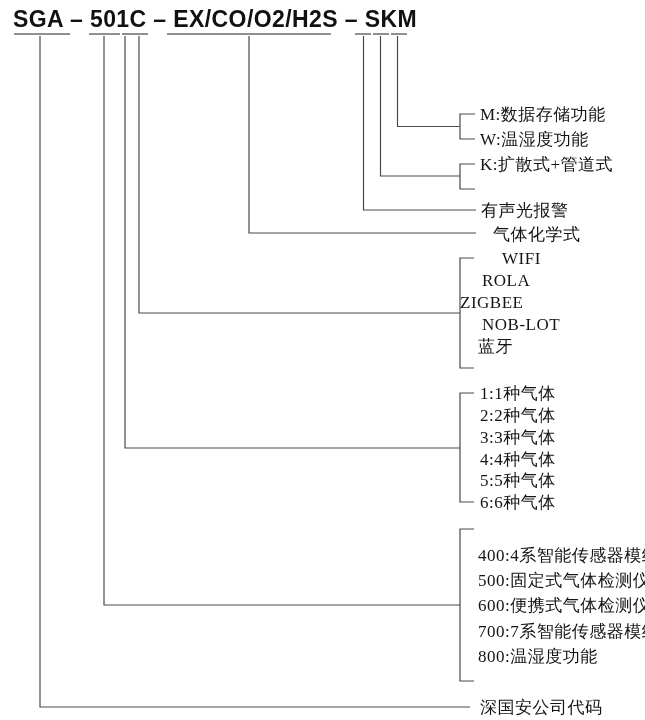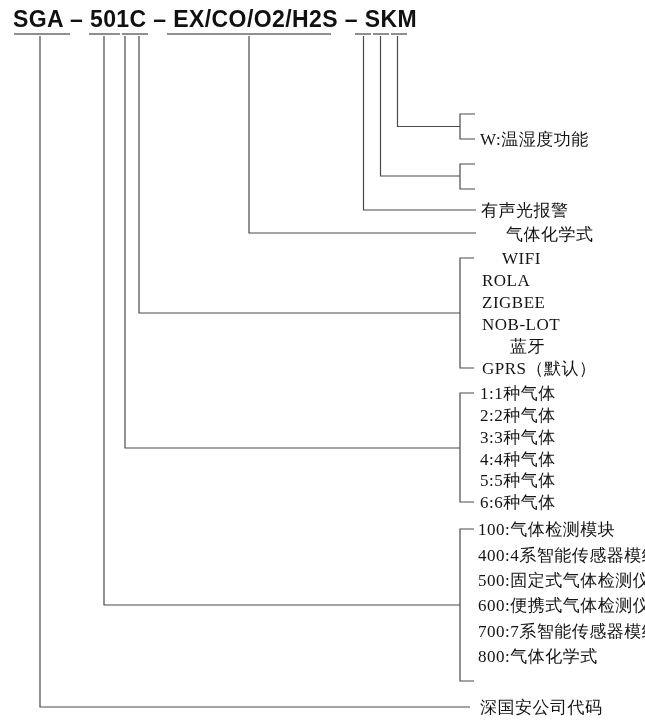--- a/index.html
+++ b/index.html
@@ -69,43 +69,43 @@
       <polyline points="397.5,36 397.5,126.5 460,126.5"></polyline>
 
       <polyline points="475,114 460,114 460,139 475,139"></polyline>
       <polyline points="475,164 460,164 460,189 475,189"></polyline>
       <polyline points="474,258 460,258 460,368 474,368"></polyline>
       <polyline points="474,393 460,393 460,502 474,502"></polyline>
       <polyline points="474,529 460,529 460,681 474,681"></polyline>
     </g>
   </svg>
 
+  <div class="lbl" style="left:480px;top:114px">M:数据存储功能</div>
   <div class="lbl" style="left:480px;top:139px">W:温湿度功能</div>
 
+  <div class="lbl" style="left:480px;top:164px">K:扩散式+管道式</div>
 
   <div class="lbl" style="left:481px;top:210px">有声光报警</div>
 
-  <div class="lbl" style="left:506px;top:234px">气体化学式</div>
+  <div class="lbl" style="left:493px;top:234px">气体化学式</div>
 
   <div class="lbl" style="left:502px;top:258px">WIFI</div>
   <div class="lbl" style="left:482px;top:280px">ROLA</div>
-  <div class="lbl" style="left:482px;top:302px">ZIGBEE</div>
+  <div class="lbl" style="left:460px;top:302px">ZIGBEE</div>
   <div class="lbl" style="left:482px;top:324px">NOB-LOT</div>
-  <div class="lbl" style="left:510px;top:346px">蓝牙</div>
-  <div class="lbl" style="left:482px;top:368px">GPRS（默认）</div>
+  <div class="lbl" style="left:478px;top:346px">蓝牙</div>
 
   <div class="lbl" style="left:480px;top:393px">1:1种气体</div>
   <div class="lbl" style="left:480px;top:415px">2:2种气体</div>
   <div class="lbl" style="left:480px;top:437px">3:3种气体</div>
   <div class="lbl" style="left:480px;top:459px">4:4种气体</div>
   <div class="lbl" style="left:480px;top:480px">5:5种气体</div>
   <div class="lbl" style="left:480px;top:502px">6:6种气体</div>
 
-  <div class="lbl" style="left:478px;top:529px">100:气体检测模块</div>
   <div class="lbl" style="left:478px;top:555px">400:4系智能传感器模组</div>
   <div class="lbl" style="left:478px;top:580px">500:固定式气体检测仪</div>
   <div class="lbl" style="left:478px;top:605px">600:便携式气体检测仪</div>
   <div class="lbl" style="left:478px;top:631px">700:7系智能传感器模组</div>
-  <div class="lbl" style="left:478px;top:656px">800:气体化学式</div>
+  <div class="lbl" style="left:478px;top:656px">800:温湿度功能</div>
 
   <div class="lbl" style="left:480px;top:707px">深国安公司代码</div>
 
 </div>
 
 </body></html>

